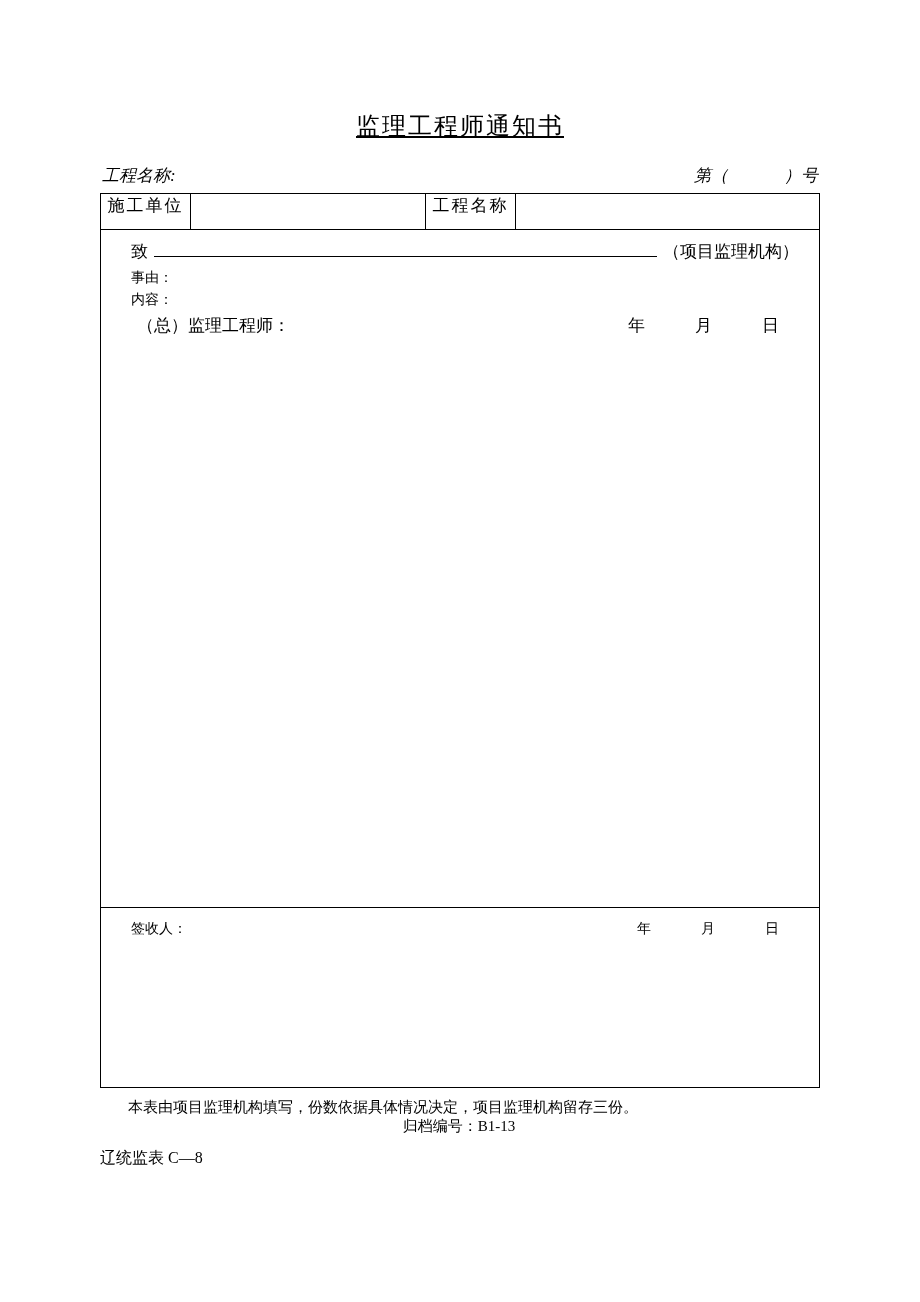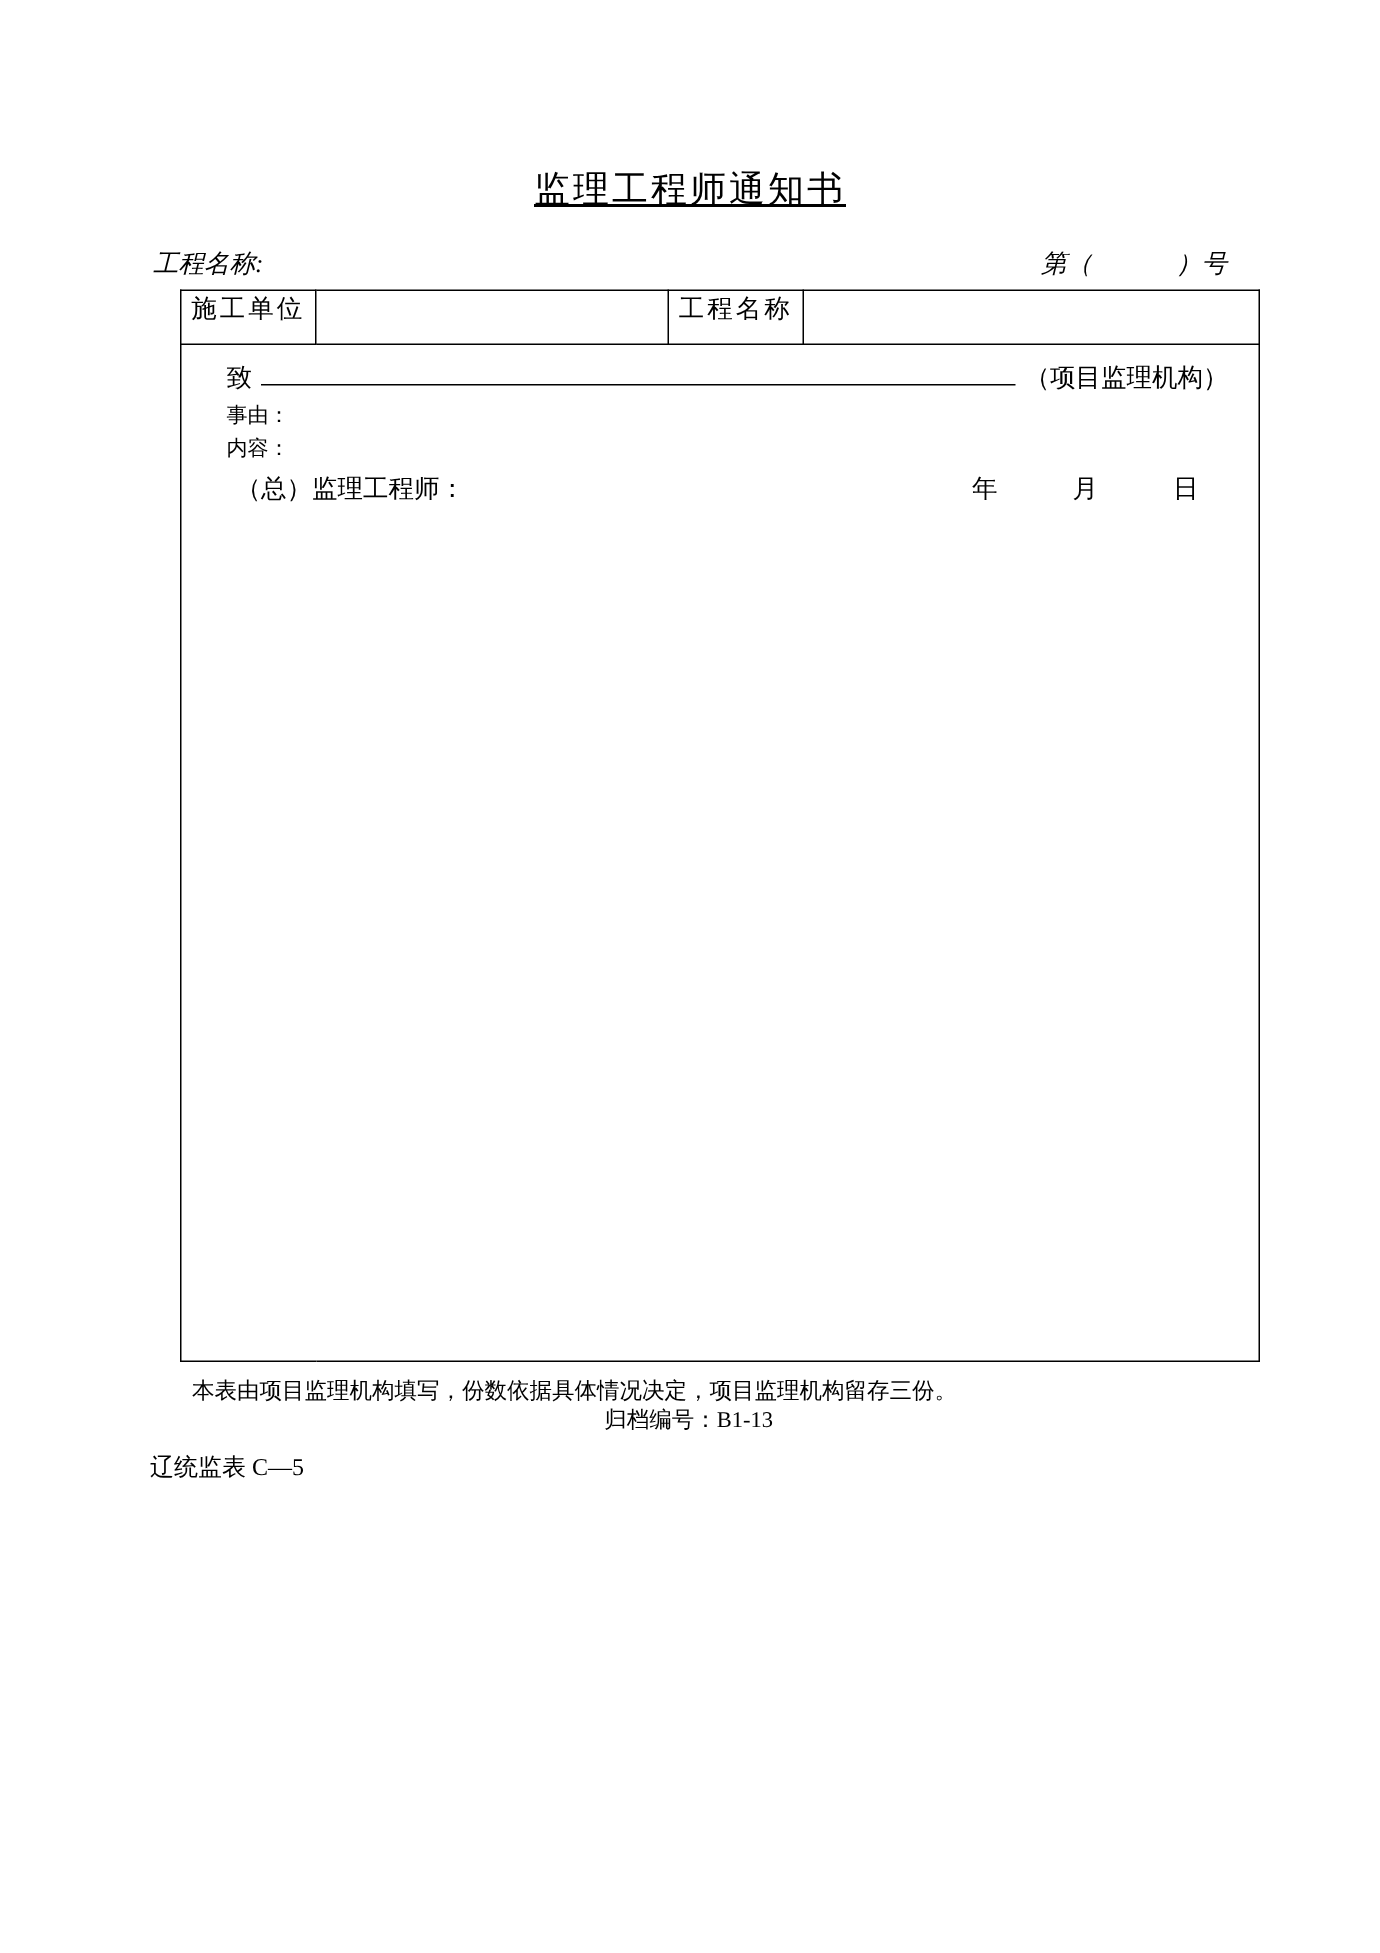--- a/index.html
+++ b/index.html
@@ -2,21 +2,21 @@
 <html><head>
   <meta charset="utf-8">
   <style>
     * { box-sizing: border-box; margin: 0; padding: 0; }
     html, body { background: #fff; font-family: "SimSun", "宋体", serif; color: #000; }
     .page { width: 920px; height: 1302px; position: relative; padding: 110px 100px 60px 100px; }
     .title { text-align: center; font-size: 24px; font-weight: normal; text-decoration: underline; letter-spacing: 2px; margin-bottom: 22px; }
     .header-line { display: flex; justify-content: space-between; font-size: 17px; margin-bottom: 6px; padding: 0 2px; font-style: italic; }
     .header-right { display: flex; align-items: baseline; gap: 0; }
     .paren-slot { display: inline-block; min-width: 56px; text-align: center; }
-    table.form { width: 100%; border-collapse: collapse; table-layout: fixed; margin-left: 20px; }
+    table.form { width: 100%; border-collapse: collapse; table-layout: fixed; }
     table.form td { border: 1px solid #000; font-size: 17px; vertical-align: top; }
     .units-row td { height: 36px; text-align: center; vertical-align: middle; }
     td.lbl { width: 90px; text-align: center; vertical-align: middle; letter-spacing: 2px; }
     .content-cell { padding: 10px 20px 10px 30px; }
     .row-line { display: flex; align-items: flex-start; font-size: 14px; line-height: 1.6; }
     .zhi-line { display: flex; align-items: baseline; margin-bottom: 4px; }
     .underline-fill { flex: 1; border-bottom: 1px solid #000; margin: 0 6px 2px 6px; height: 1em; }
     .date-group { margin-left: auto; display: flex; align-items: baseline; gap: 50px; padding-right: 20px; }
     .engineer-line { display: flex; align-items: baseline; margin-top: 2px; justify-content: center; }
     .spacer-big { height: 560px; }
@@ -74,22 +74,35 @@
           <span class="date-group">
             <span>年</span>
             <span>月</span>
             <span>日</span>
           </span>
         </div>
         <div class="spacer-big"></div>
       </td>
     </tr>
 
+    <tr>
+      <td colspan="4" class="sign-cell">
+        <div class="row-line">
+          <span>签收人：</span>
+          <span></span>
+          <span class="date-group">
+            <span>年</span>
+            <span>月</span>
+            <span>日</span>
+          </span>
+        </div>
+      </td>
+    </tr>
   </tbody>
     </table>
 
   <div class="foot-note">本表由项目监理机构填写，份数依据具体情况决定，项目监理机构留存三份。</div>
   <div class="archive-no">
     <span>归档编号：</span><span>B1-13</span>
   </div>
-  <div class="form-code">辽统监表 C—5</div>
+  <div class="form-code">辽统监表 C—8</div>
 
 </div>
 
 </body></html>

